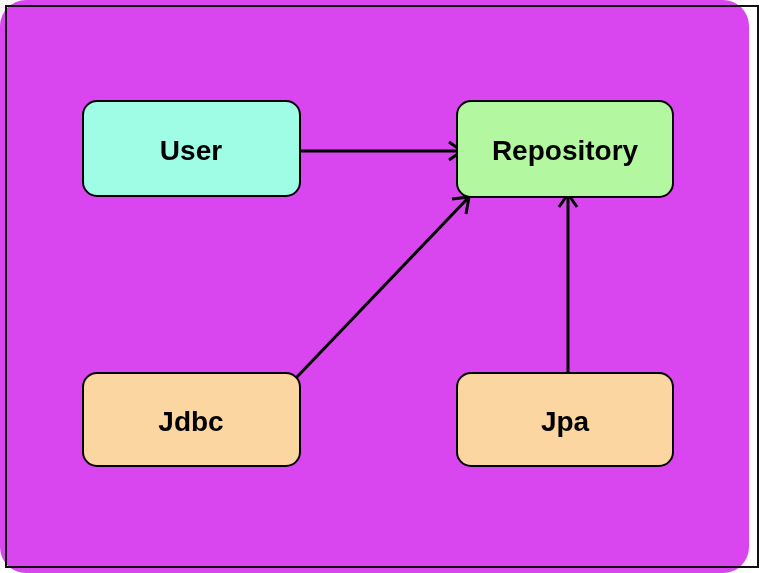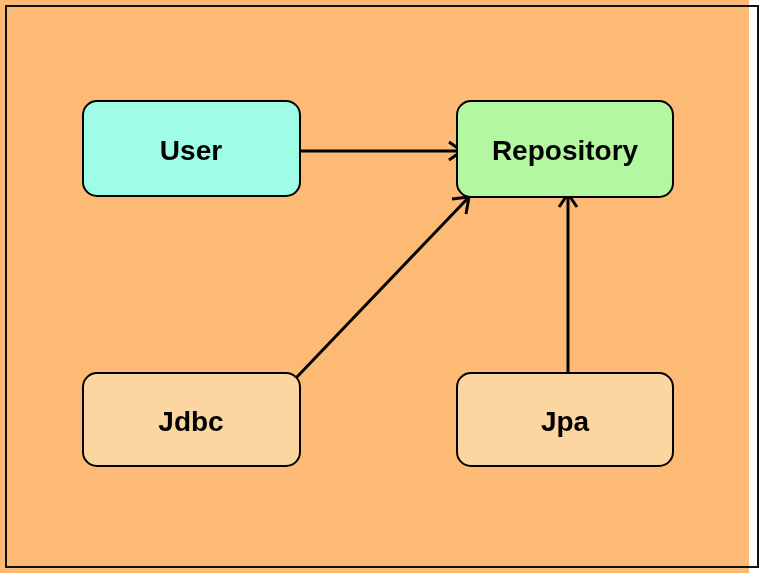--- a/index.html
+++ b/index.html
@@ -10,21 +10,22 @@
   body {
     width: 764px;
     height: 573px;
     font-family: "Liberation Sans", sans-serif;
     overflow: hidden;
   }
   #diagram-canvas {
     position: relative;
     width: 749px;
     height: 573px;
-    background: #fdba74;
+    background: #d946ef;
+    border-radius: 26px;
   }
   #diagram-svg {
     position: absolute;
     top: 0;
     left: 0;
     width: 764px;
     height: 573px;
     display: block;
   }
   .node-label {

